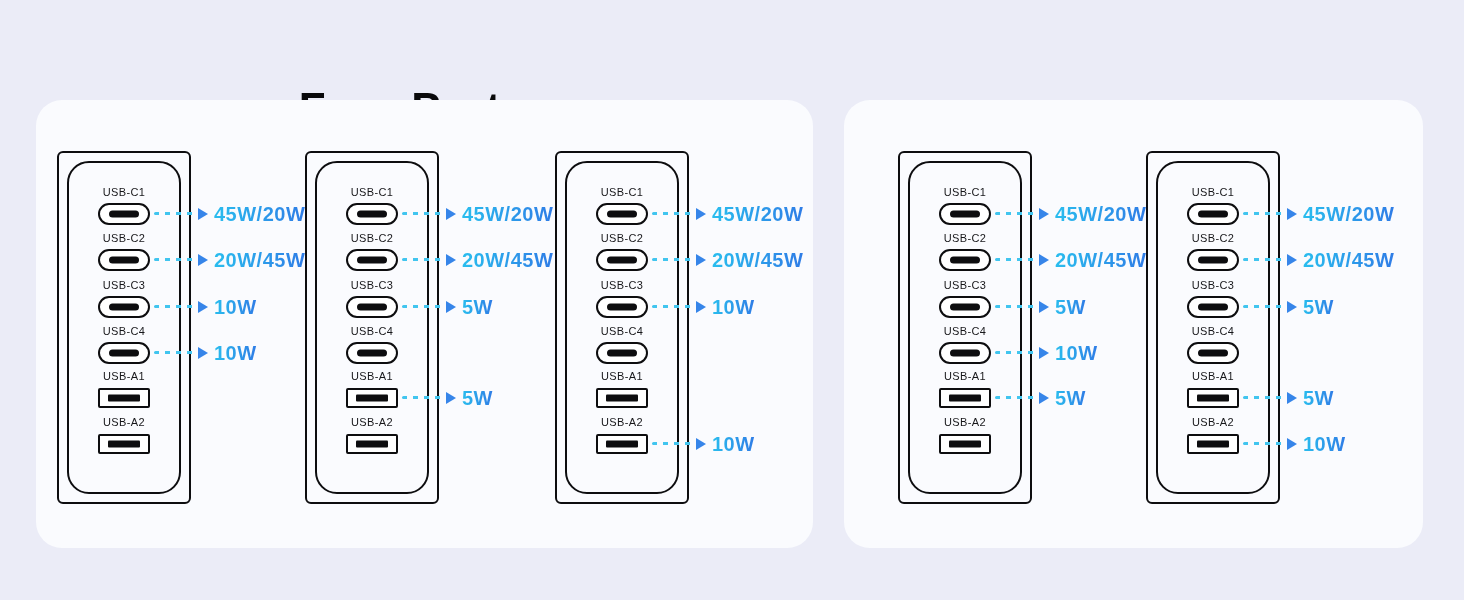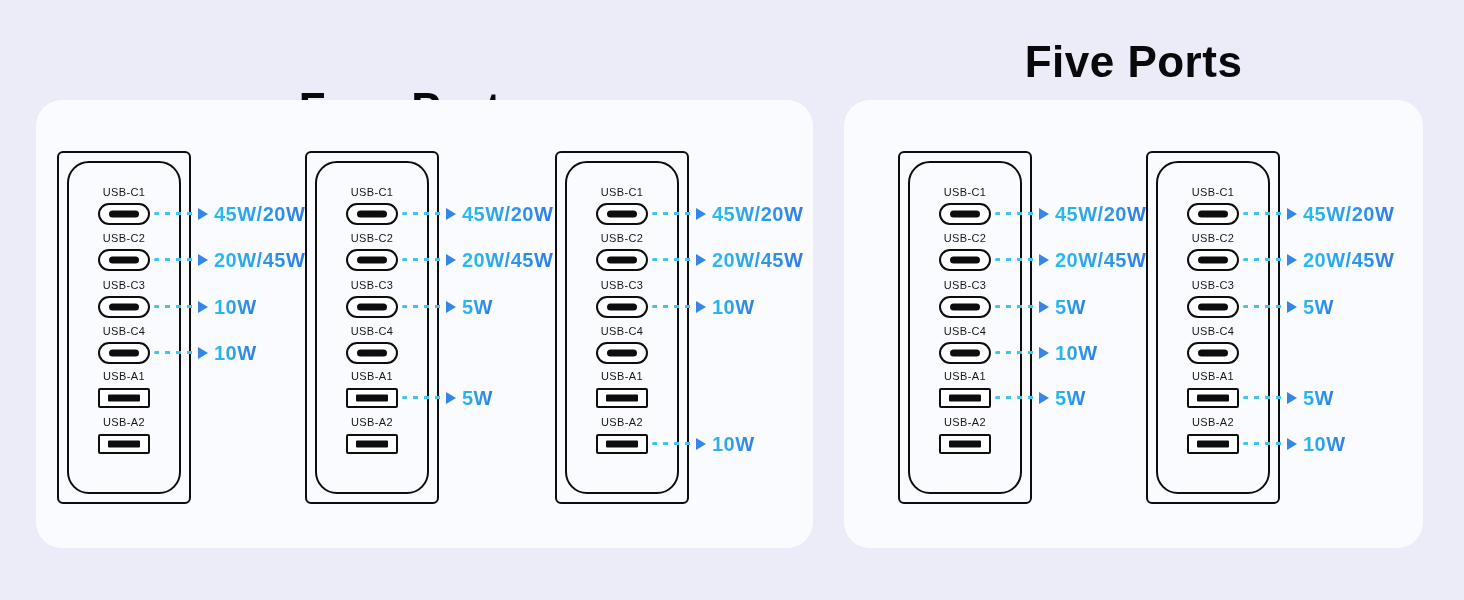--- a/index.html
+++ b/index.html
@@ -73,21 +73,20 @@
     -webkit-background-clip:text;background-clip:text;
     color:#2590e6;-webkit-text-fill-color:transparent;
   }
 </style>
 </head>
 <body>
 
 <div id="canvas">
 
   <div class="section-title" style="left:24px;width:777px;margin-top:47px;">Four Ports</div>
-  <div class="section-title" style="left:844px;width:579px;">Five Ports</div>
 
   <div class="panel" style="left:36px;width:777px;"></div>
   <div class="panel" style="left:844px;width:579px;"></div>
 
   <div class="charger" style="left:57px;">
     <div class="charger-inner"></div>
     <div class="row" style="top:50px;">
       <div class="port-label">USB-C1</div>
       <div class="usbc">
           <div class="bar"></div>

